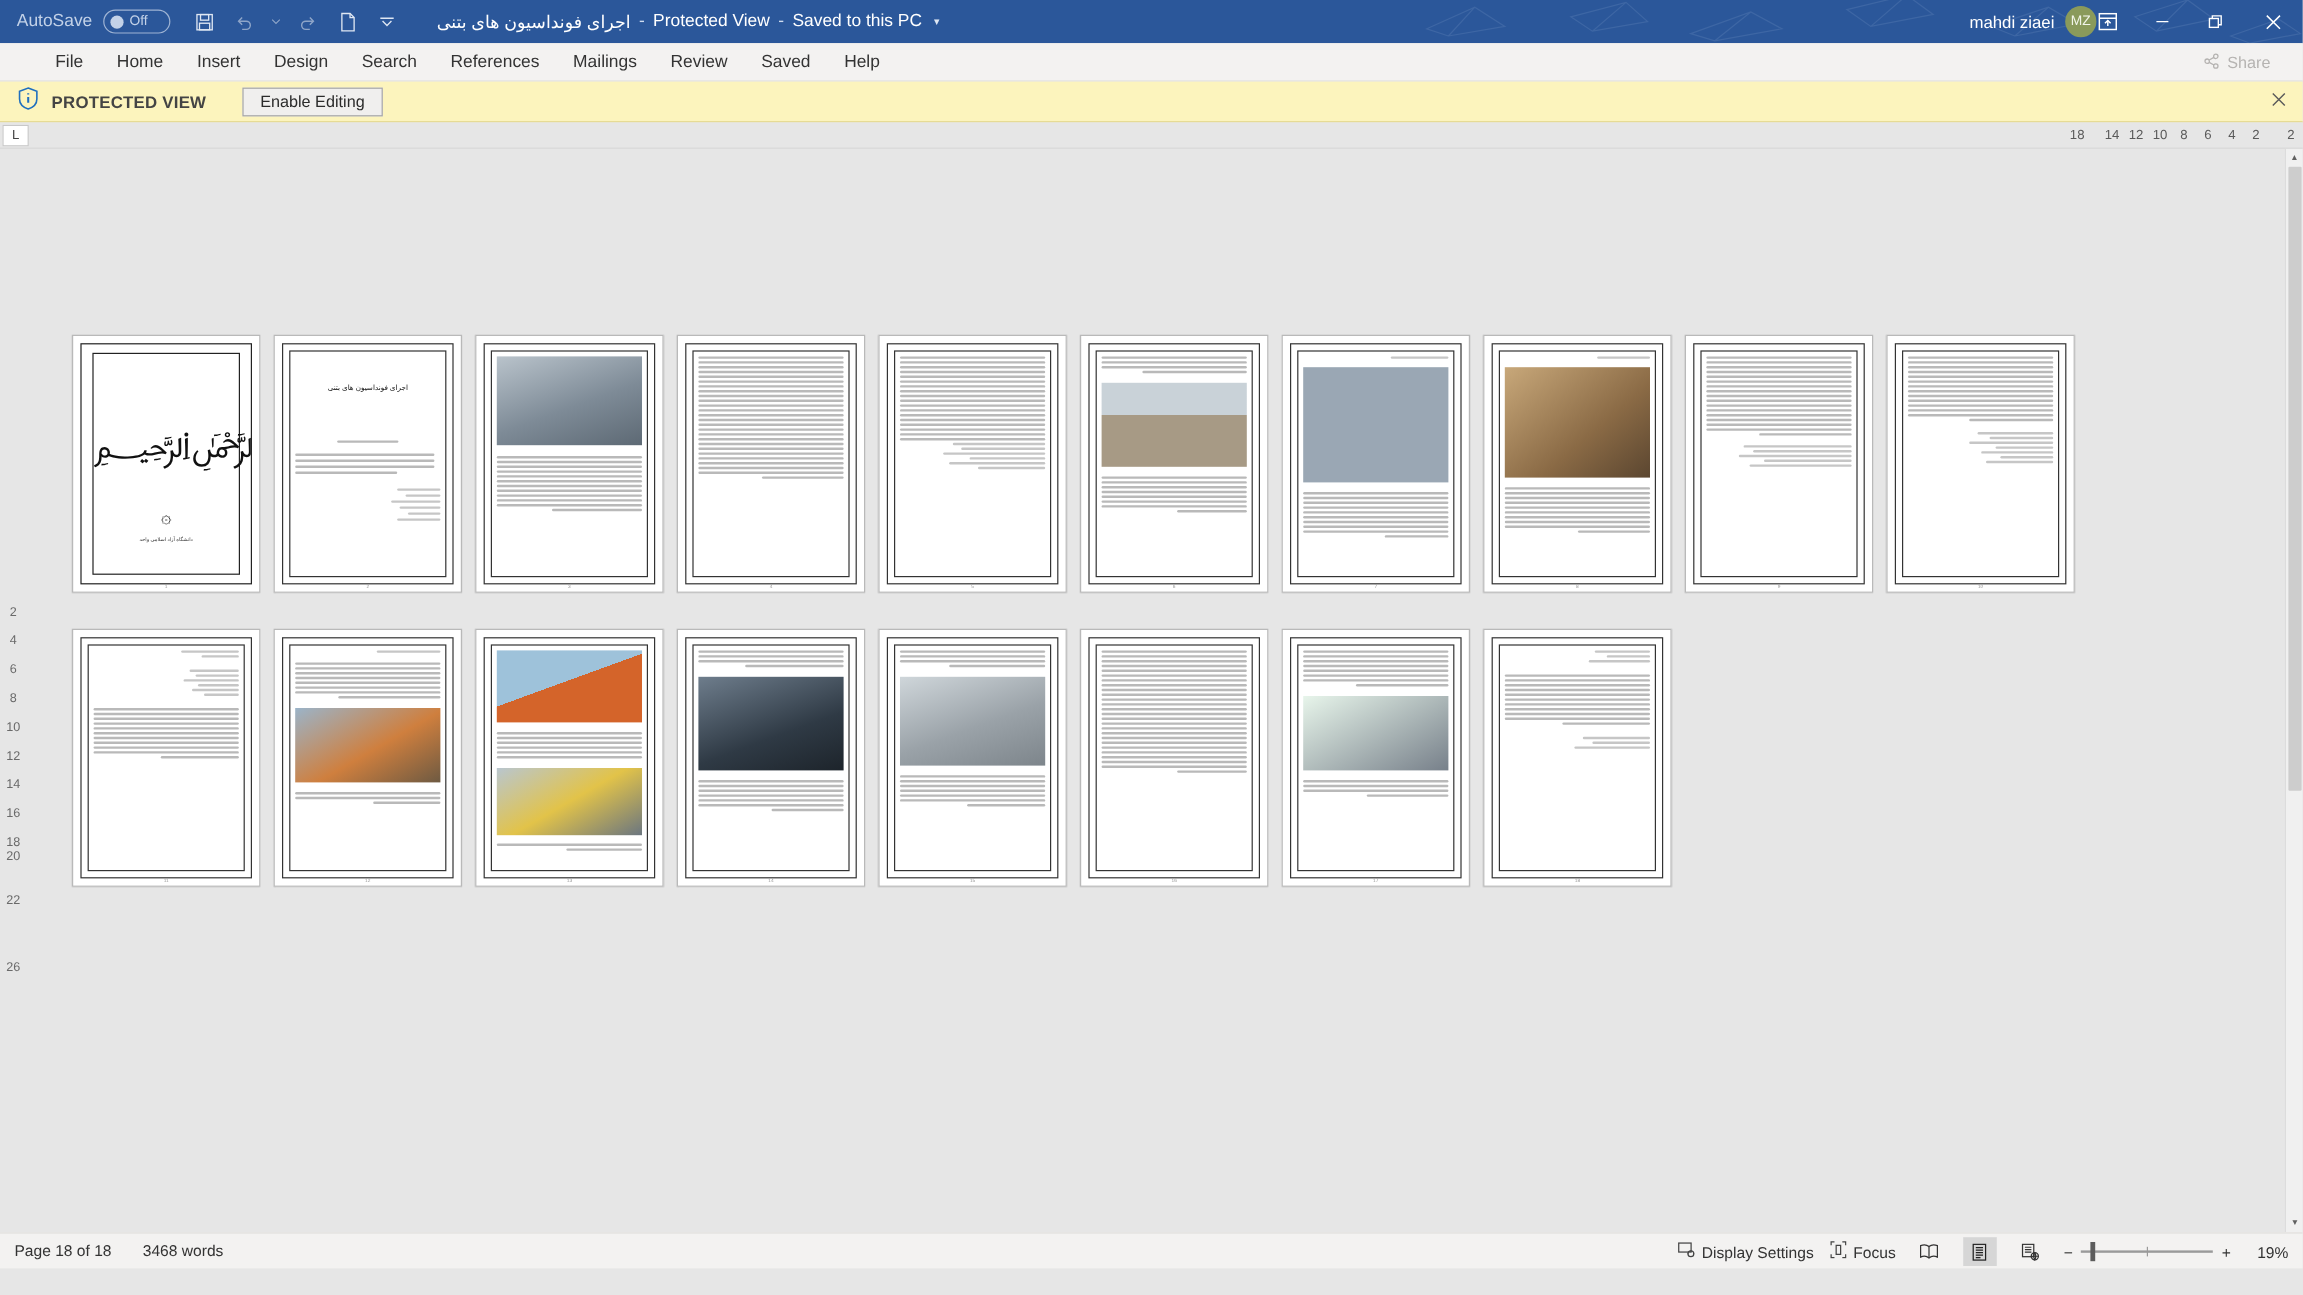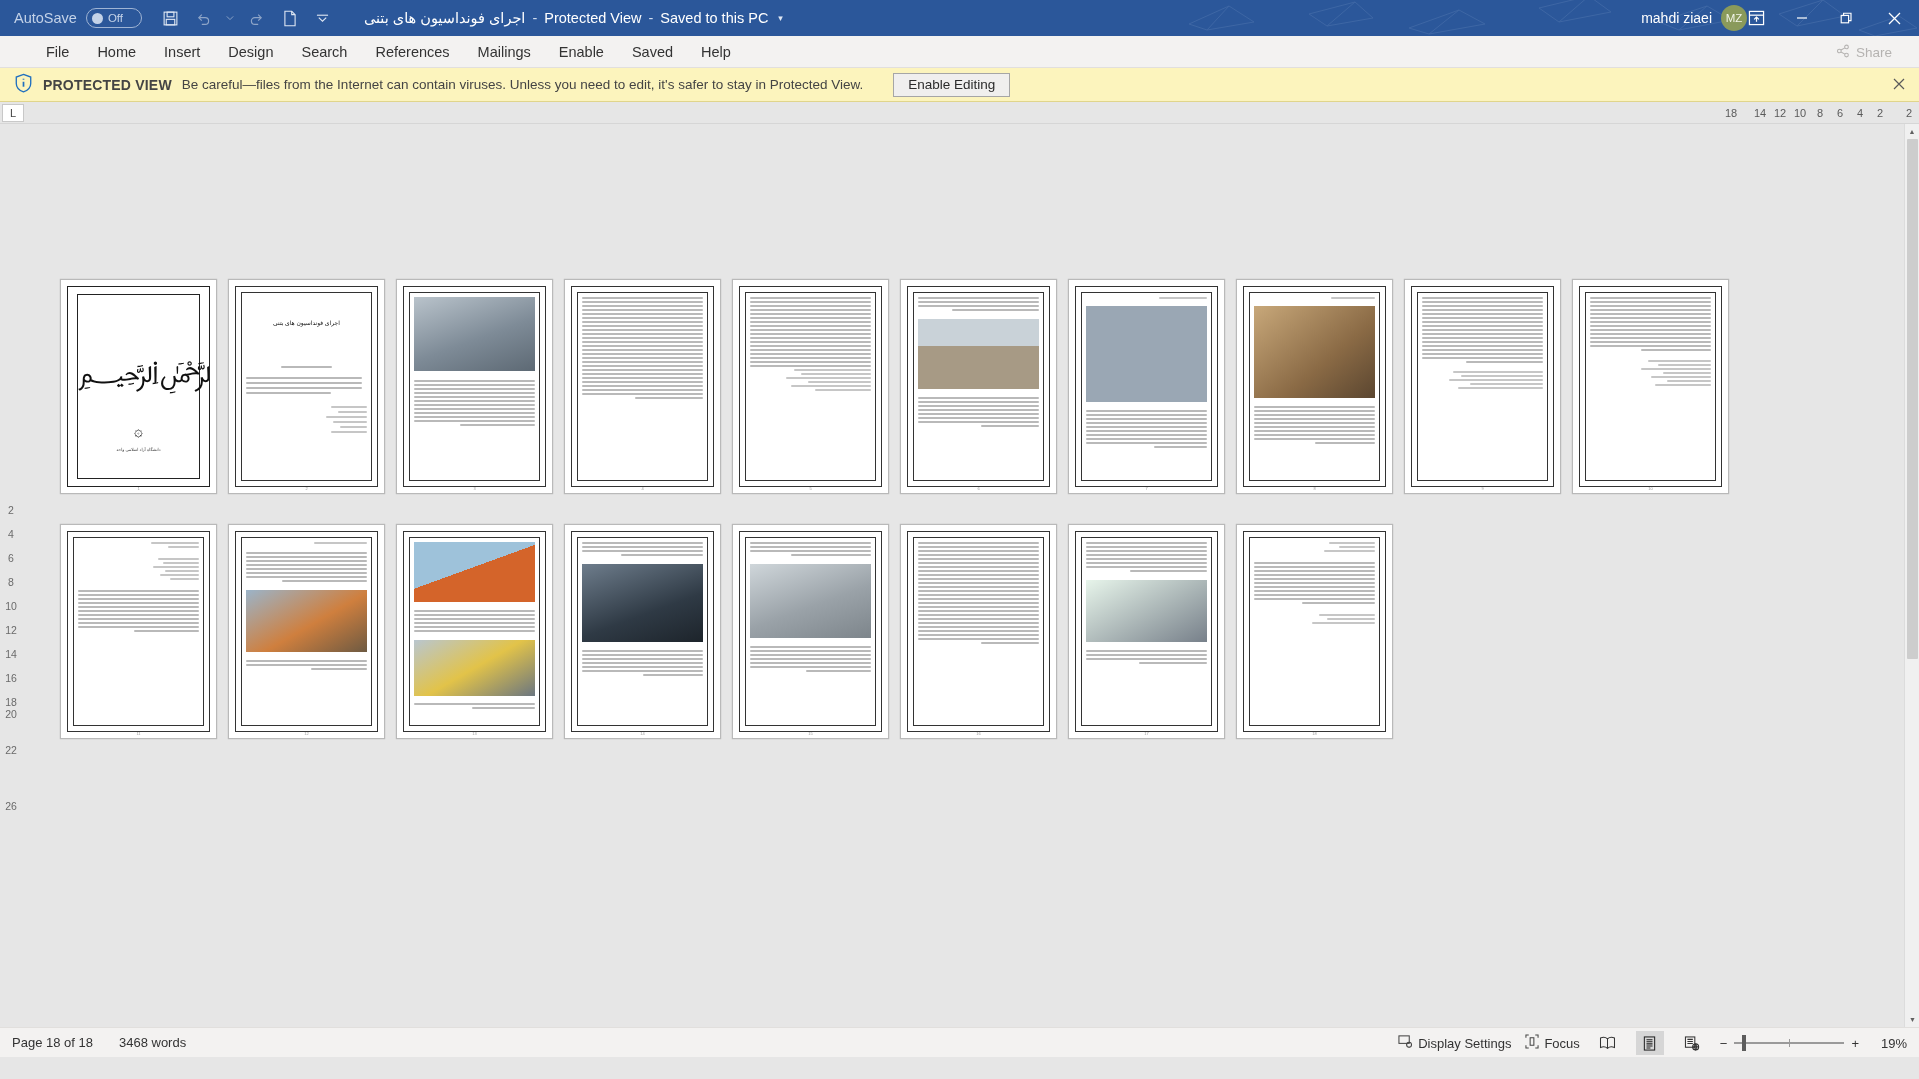--- a/index.html
+++ b/index.html
@@ -267,21 +267,21 @@
 </div>
 
 <div class="ribbon">
   <div class="tab file">File</div>
   <div class="tab">Home</div>
   <div class="tab">Insert</div>
   <div class="tab">Design</div>
   <div class="tab">Search</div>
   <div class="tab">References</div>
   <div class="tab">Mailings</div>
-  <div class="tab">Enable</div>
+  <div class="tab">Review</div>
   <div class="tab">Saved</div>
   <div class="tab">Help</div>
 
   <div class="sharebtn">
     <span>
       <svg width="14" height="14" viewBox="0 0 16 16" fill="none" stroke="#b5b3b1" stroke-width="1.2">
         <circle cx="12" cy="3.4" r="2.1"></circle>
           <circle cx="3.8" cy="8" r="2.1"></circle>
           <circle cx="12" cy="12.6" r="2.1"></circle>
         <path d="M5.7 6.9 L10.2 4.4 M5.7 9.1 L10.2 11.6"></path>
@@ -293,21 +293,20 @@
 
 <div class="pvbar">
   <span>
     <svg width="19" height="20" viewBox="0 0 20 21" fill="none" stroke="#1f6fbf" stroke-width="1.4">
       <path d="M10 1.4 L17.6 4.2 V11 c0 5-4 7.6-7.6 8.8 C6.4 18.6 2.4 16 2.4 11 V4.2 Z"></path>
       <path d="M10 6 V7" stroke-width="1.8"></path>
         <path d="M10 9.2 V14.4" stroke-width="1.8"></path>
     </svg>
   </span>
   <span class="pv-strong">PROTECTED VIEW</span>
-  <span class="pv-text">Be careful—files from the Internet can contain viruses. Unless you need to edit, it's safer to stay in Protected View.</span>
   <span class="enable-btn">Enable Editing</span>
   <span class="pv-close">
     <svg width="12" height="12" viewBox="0 0 12 12">
         <path d="M1 1 L11 11 M11 1 L1 11" stroke="#5a5a5a" stroke-width="1.2"></path>
       </svg>
   </span>
 </div>
 
 <div class="rulerrow">
   <div class="corner-l">L</div>

